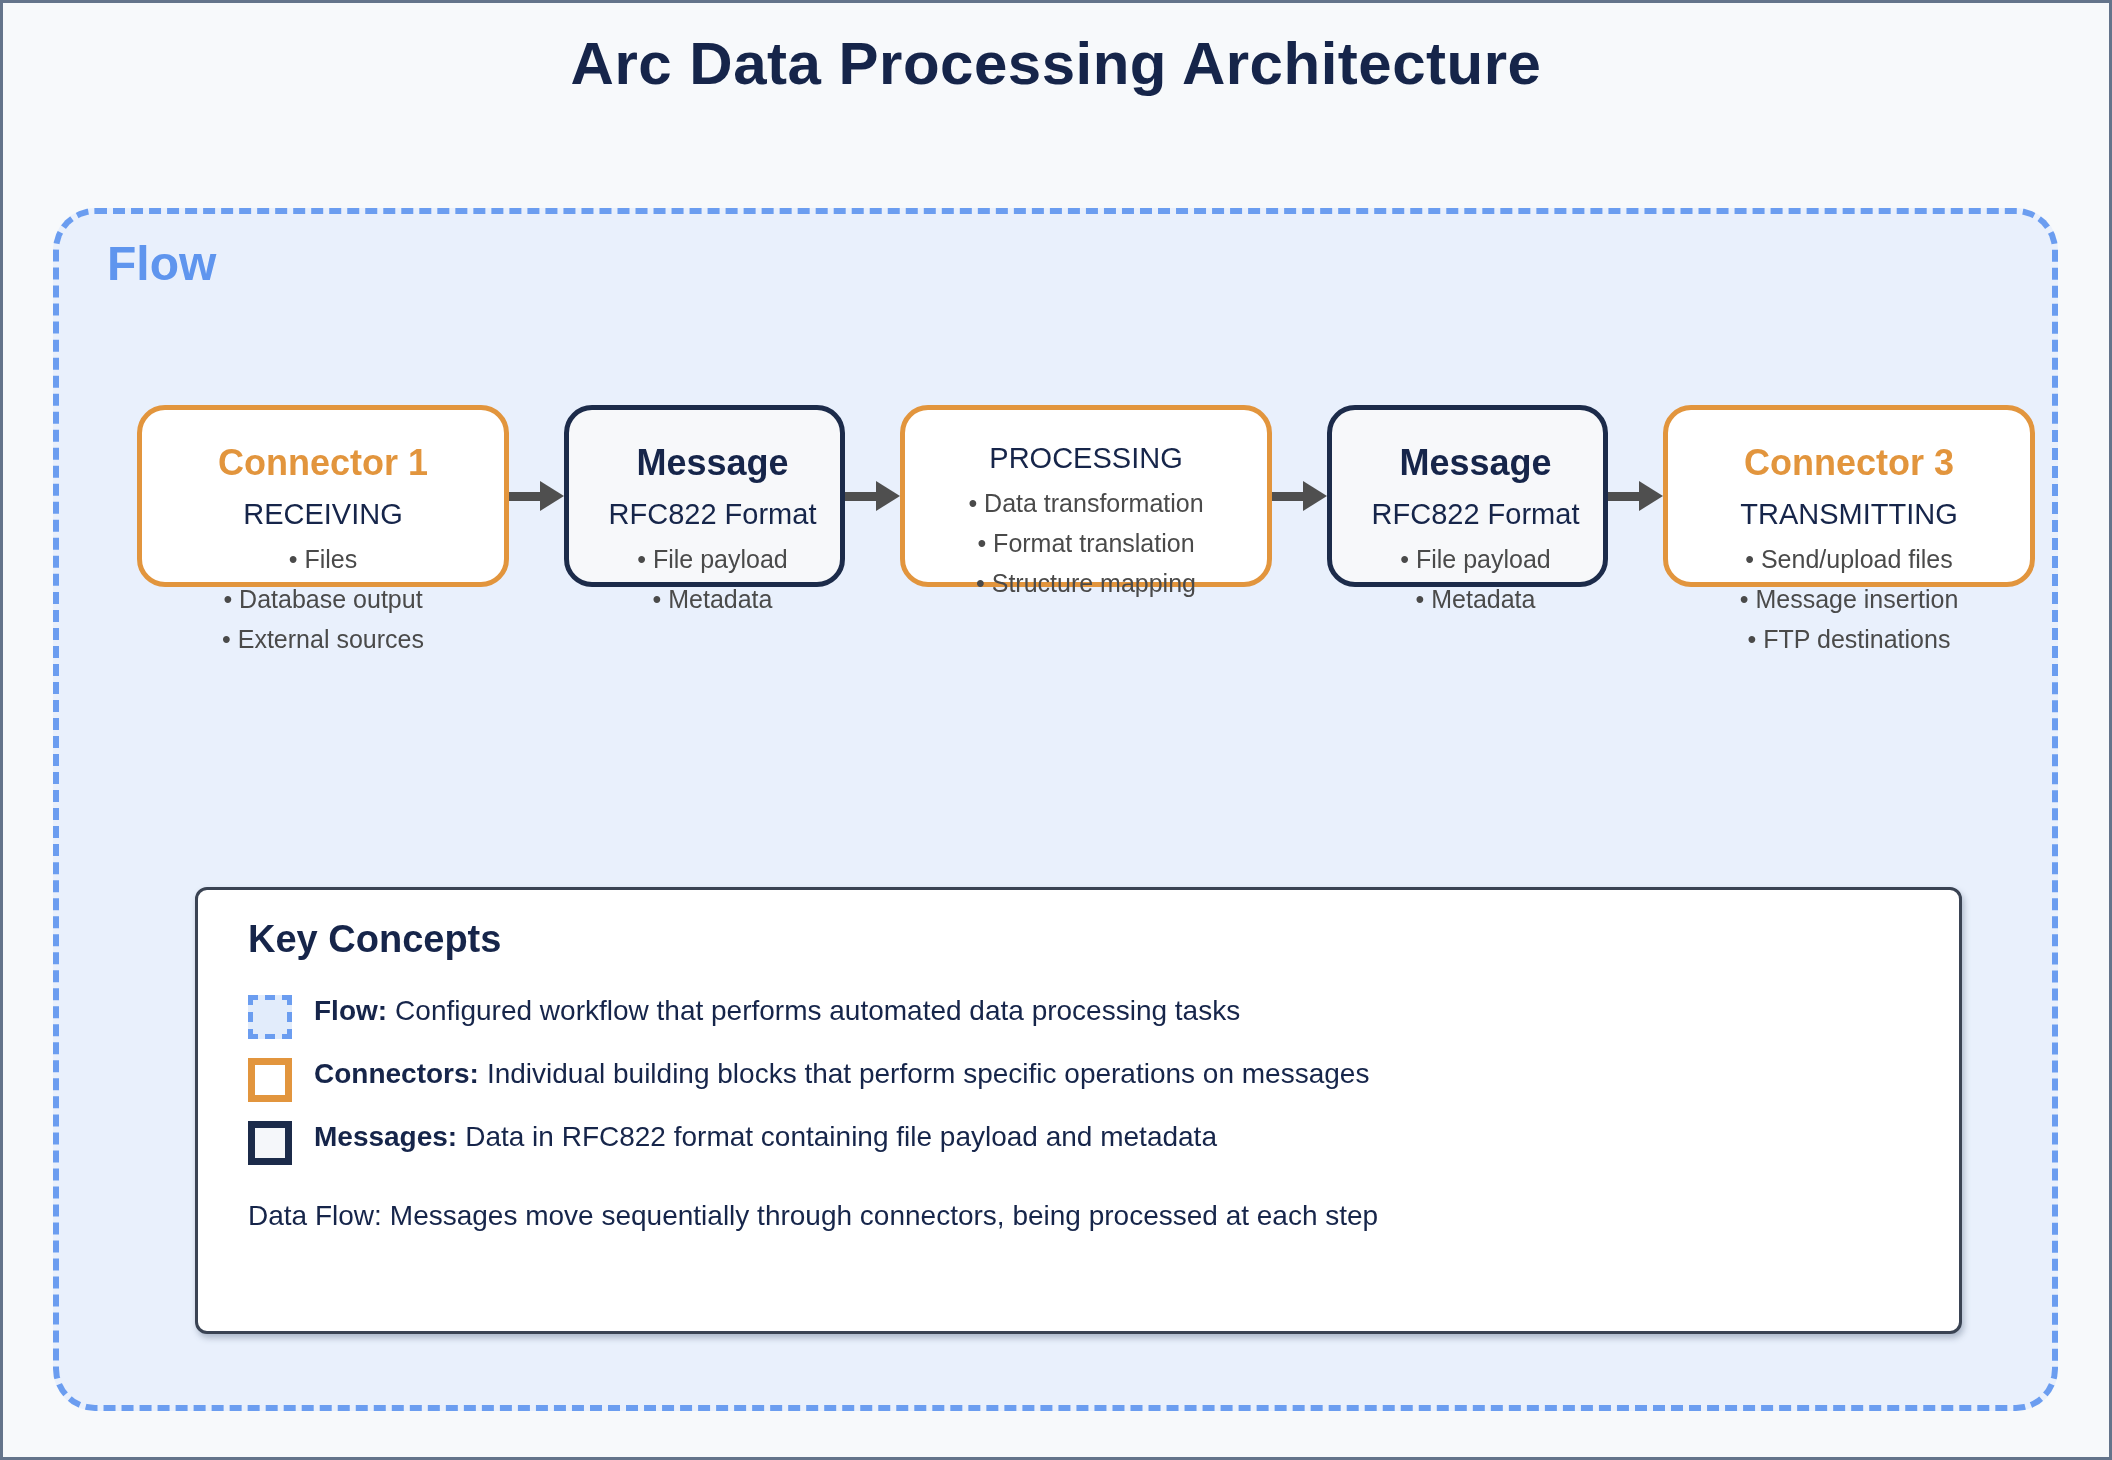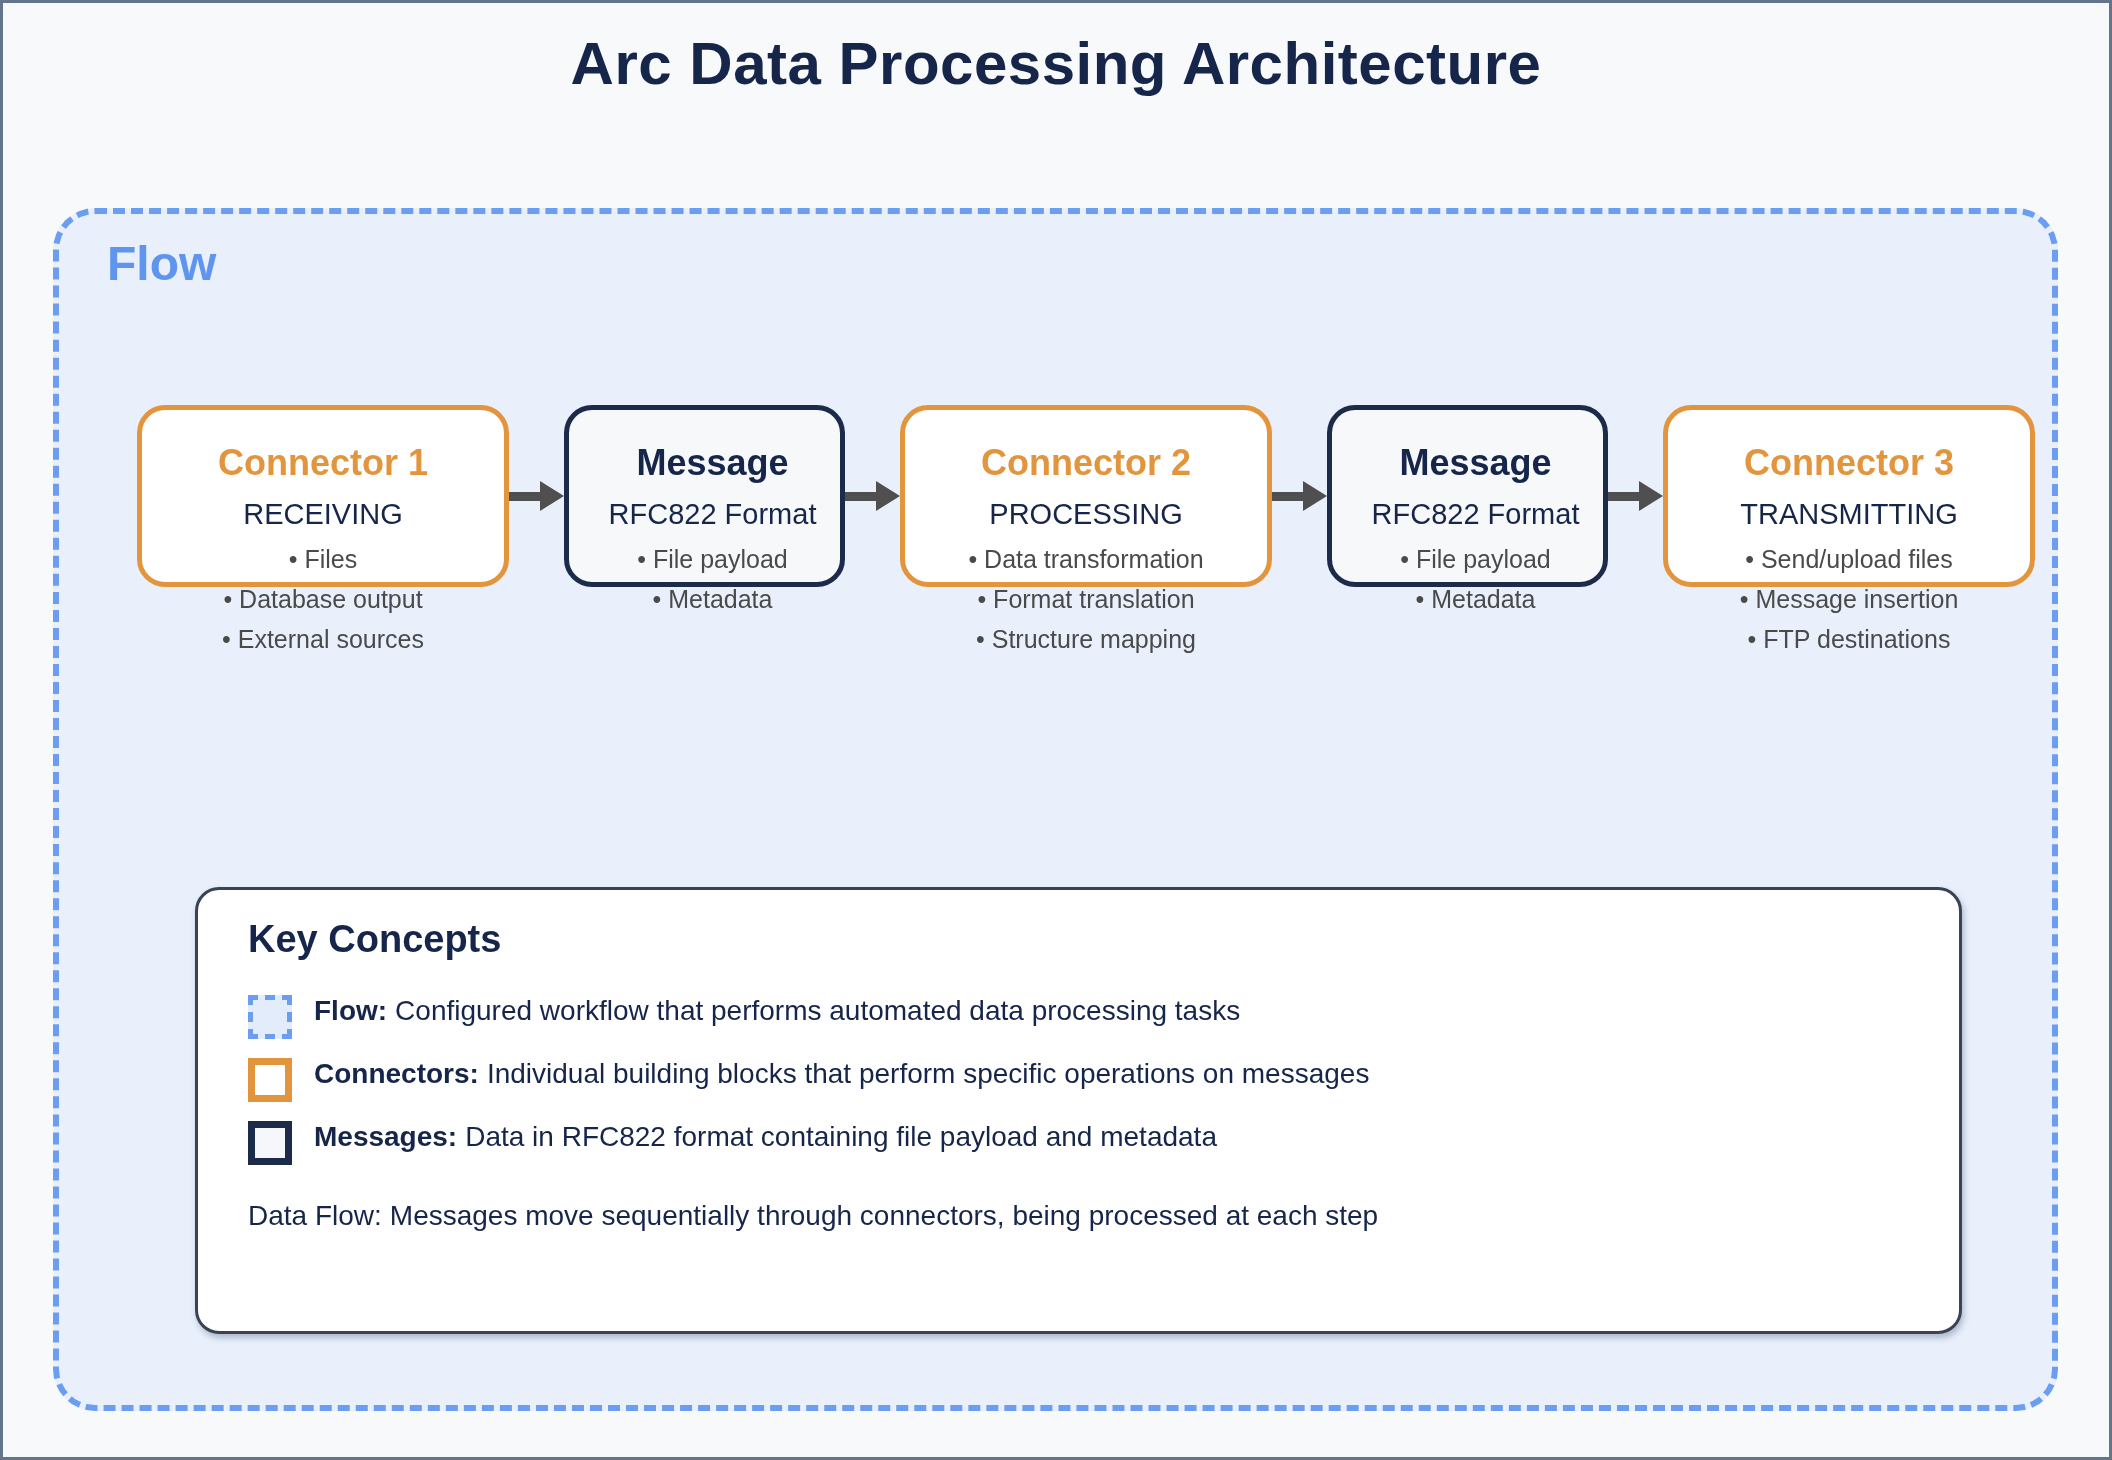--- a/index.html
+++ b/index.html
@@ -104,21 +104,21 @@
     border-bottom: 15px solid transparent;
   }
 
   
   .key-concepts {
     position: absolute;
     left: 136px; top: 673px;
     width: 1767px; height: 447px;
     background: #ffffff;
     border: 3px solid #3a4353;
-    border-radius: 24px;
+    border-radius: 12px;
     box-shadow: 2px 4px 6px rgba(100, 116, 139, 0.45);
     padding: 28px 50px 0 50px;
   }
   .key-concepts-title {
     font-size: 38px;
     font-weight: bold;
     color: #16254a;
     margin-bottom: 34px;
   }
   .legend-item {
@@ -191,21 +191,20 @@
         <li>Metadata</li>
       </ul>
     </div>
 
     <div class="flow-arrow">
       <div class="shaft"></div>
         <div class="head"></div>
     </div>
 
     <div class="node-box connector">
-      <div class="box-title">Connector 2</div>
       <div class="box-subtitle">PROCESSING</div>
       <ul class="box-bullets">
         <li>Data transformation</li>
         <li>Format translation</li>
         <li>Structure mapping</li>
       </ul>
     </div>
 
     <div class="flow-arrow">
       <div class="shaft"></div>

